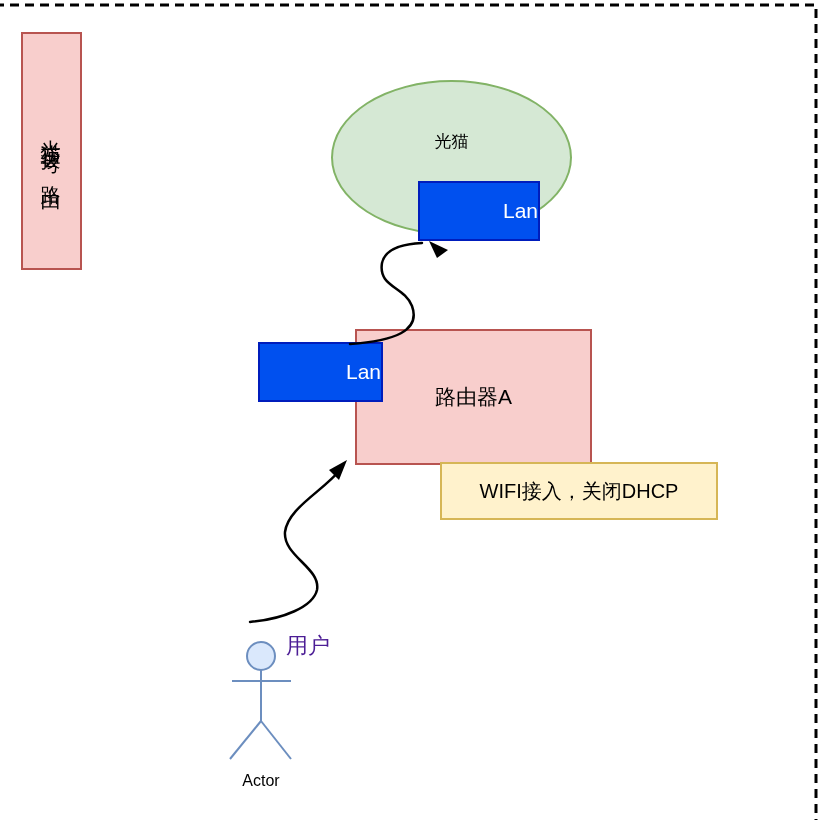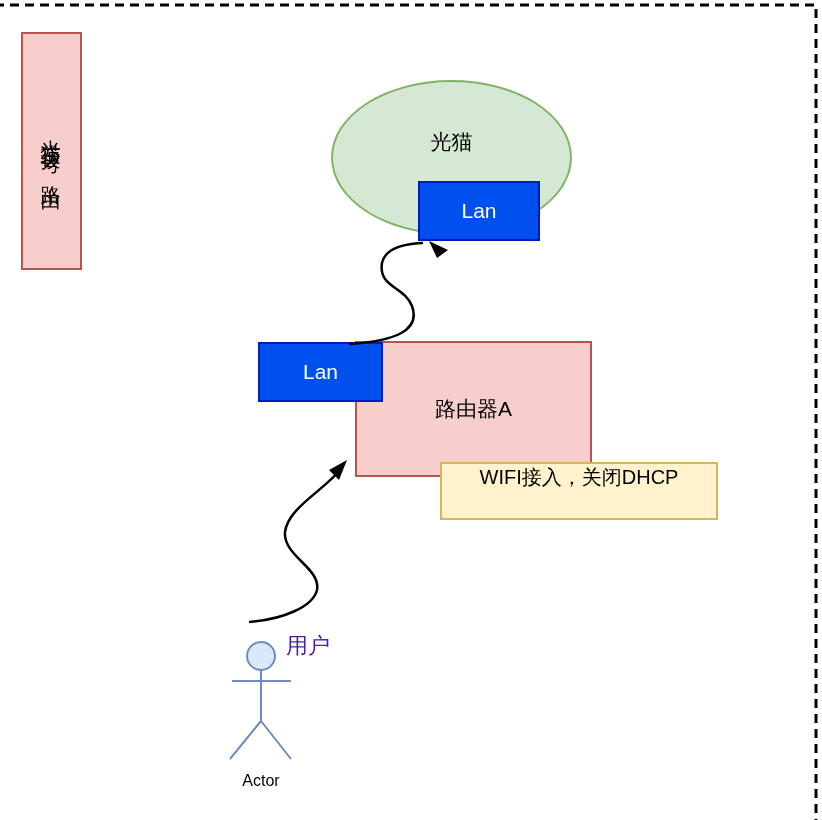--- a/index.html
+++ b/index.html
@@ -50,67 +50,68 @@
     width: 241px; height: 155px;
     background: #d5e8d4;
     border: 2px solid #82b366;
     border-radius: 50%;
     box-sizing: border-box;
     display: flex;
     align-items: center;
     justify-content: center;
   }
   .modem-ellipse span {
-    font-size: 21px;
+    font-size: 17px;
     color: #000;
     margin-bottom: 32px;
   }
 
   
   .lan-box {
     position: absolute;
     background: #0050ef;
     border: 2px solid #001dbc;
     box-sizing: border-box;
     display: flex;
     align-items: center;
-    justify-content: center;
+    justify-content: flex-end;
     z-index: 3;
   }
   .lan-box span {
     color: #ffffff;
     font-size: 21px;
   }
   .lan-modem { left: 418px; top: 181px; width: 122px; height: 60px; }
   .lan-router { left: 258px; top: 342px; width: 125px; height: 60px; }
 
   
   .router-box {
     position: absolute;
-    left: 355px; top: 341px;
+    left: 355px; top: 329px;
     width: 237px; height: 136px;
     background: #f8cecc;
     border: 2px solid #b85450;
     box-sizing: border-box;
     display: flex;
     align-items: center;
     justify-content: center;
     z-index: 2;
   }
   .router-box span { font-size: 21px; color: #000; }
 
   
   .wifi-note {
     position: absolute;
     left: 440px; top: 462px;
     width: 278px; height: 58px;
     background: #fff2cc;
     border: 2px solid #d6b656;
     box-sizing: border-box;
     display: flex;
+    align-items: center;
     justify-content: center;
     z-index: 2;
   }
   .wifi-note span { font-size: 20px; color: #000; }
 
   
   .actor-figure {
     position: absolute;
     left: 220px; top: 635px;
     width: 90px; height: 135px;

